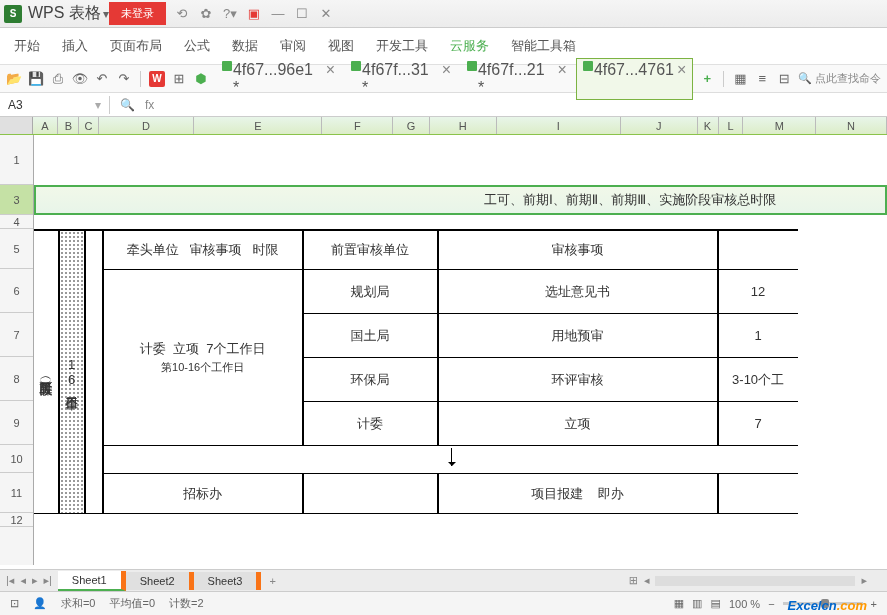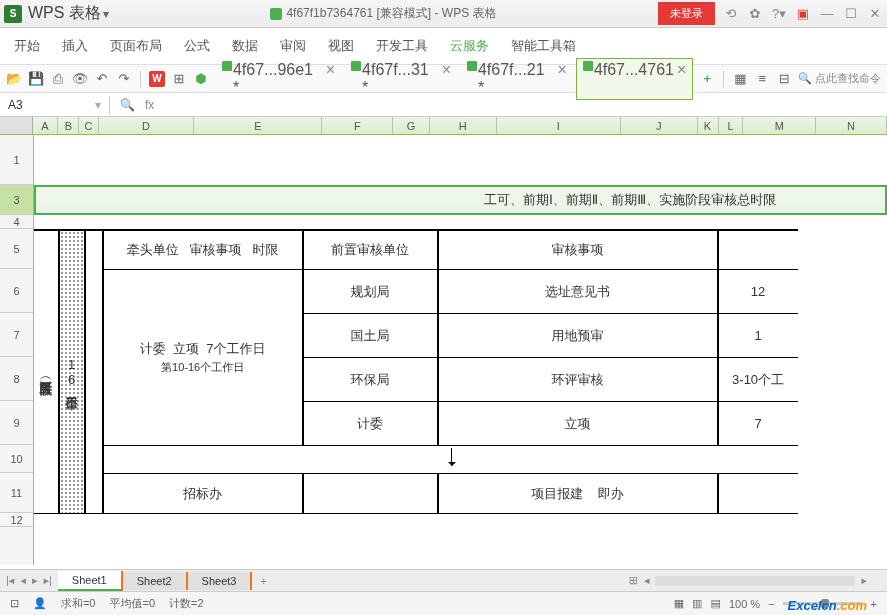--- a/index.html
+++ b/index.html
@@ -57,45 +57,41 @@
 .vtxt{writing-mode:vertical-rl;text-orientation:upright;font-size:13px;line-height:1.2}
 .dotted-col{width:26px;background-image:radial-gradient(#999 1px,transparent 1px);background-size:4px 4px}
 .sub-line{font-size:11px;display:block;margin-top:2px}
 .arrow-cell{position:relative;height:28px}
 .arrow{position:absolute;left:50%;top:2px;width:1px;height:18px;background:#000}
 .arrow:after{content:"";position:absolute;bottom:-4px;left:-3px;border:4px solid transparent;border-top-color:#000}
 
 .sheet-tabs{position:absolute;bottom:24px;left:0;right:0;height:22px;background:#ececec;display:flex;align-items:center;border-top:1px solid #ccc;font-size:11px}
 .nav-arr{display:flex;gap:2px;padding:0 4px;color:#888}
 .nav-arr span{cursor:pointer;padding:0 2px}
-.stab{padding:3px 14px;border-right:2px solid #f97316;cursor:pointer;background:#e0e0e0}
+.stab{padding:3px 14px;border-right:5px solid #f97316;cursor:pointer;background:#e0e0e0}
 .stab.active{background:#fff;border-bottom:2px solid #4caf50}
 .stab-add{padding:3px 8px;color:#888;cursor:pointer}
 .hscroll{flex:1;display:flex;align-items:center;justify-content:flex-end;padding-right:20px;gap:6px;color:#888}
 
 .statusbar{position:absolute;bottom:0;left:0;right:0;height:24px;background:#f5f5f5;border-top:1px solid #ccc;display:flex;align-items:center;padding:0 10px;font-size:11px;color:#666;gap:14px}
 .status-left{display:flex;gap:14px}
 .zoom-box{margin-left:auto;display:flex;align-items:center;gap:8px}
 .zoom-track{width:80px;height:3px;background:#ccc;position:relative}
 .zoom-thumb{position:absolute;left:38px;top:-3px;width:8px;height:9px;background:#888;border-radius:2px}
 
 .watermark{position:absolute;bottom:2px;right:20px;font-size:13px;font-style:italic;font-weight:bold;z-index:99}
 .watermark .e1{color:#0066cc}.watermark .e2{color:#ff9900}
 </style>
 </head>
 <body>
 
 <div class="titlebar">
   <div class="app-badge">S</div>
   <span class="app-name">WPS 表格</span>
   <span class="title-dd">▾</span>
-  <div class="doc-title">
-    <span class="doc-ic"></span>
-    <span>4f67f1b7364761 [兼容模式] - WPS 表格</span>
-  </div>
   <div class="login-btn">未登录</div>
   <div class="title-ctrls">
     <span>⟲</span>
     <span>✿</span>
     <span>?▾</span>
     <span style="color:#e53935">▣</span>
     <span>—</span>
     <span>☐</span>
     <span>✕</span>
   </div>

